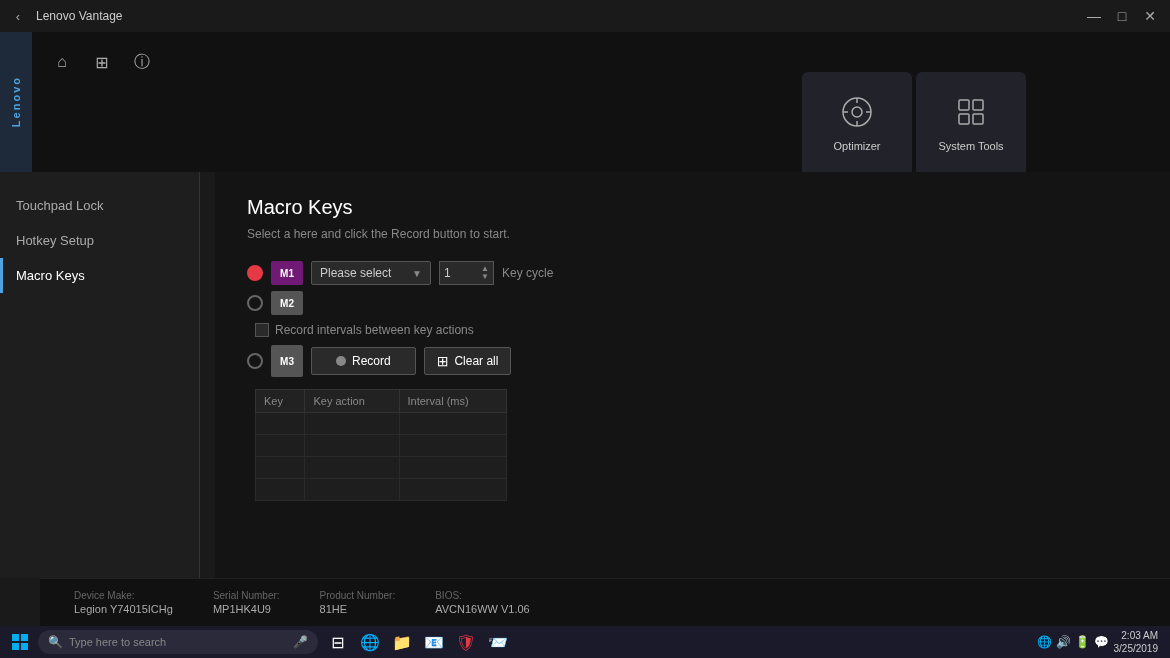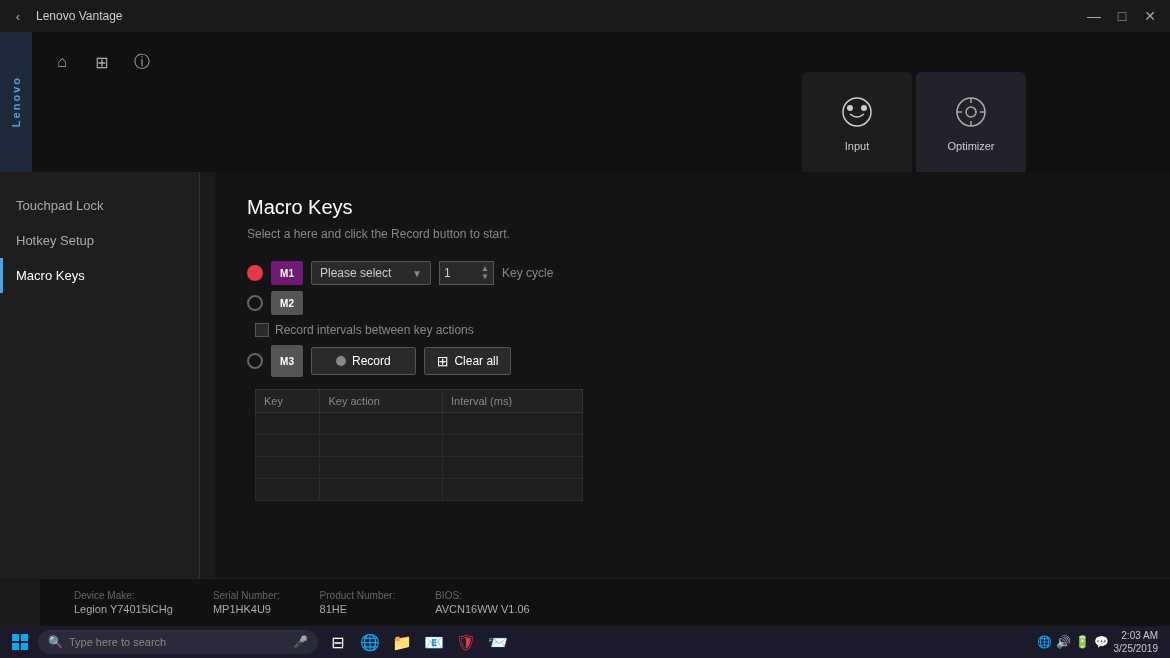--- a/index.html
+++ b/index.html
@@ -326,21 +326,21 @@
       color: #fff;
       padding: 4px 12px;
       font-size: 12px;
       cursor: pointer;
       height: 28px;
       border-radius: 2px;
     }
 
     
     .macro-table {
-      width: 328px;
+      width: 252px;
       border-collapse: collapse;
       margin-left: 8px;
     }
     .macro-table th {
       background: #222;
       color: #888;
       font-size: 11px;
       font-weight: normal;
       padding: 5px 8px;
       border: 1px solid #333;
@@ -484,43 +484,43 @@
     <span class="lenovo-text-vertical">Lenovo</span>
   </div>
 
   <div class="header-icons">
     <div class="header-icon">⌂</div>
     <div class="header-icon">⊞</div>
     <div class="header-icon">ⓘ</div>
   </div>
 
   <div class="nav-tabs">
-    <div class="nav-tab active">
-      <div class="nav-tab-icon">
-        <svg width="36" height="36" viewBox="0 0 36 36" fill="none">
-          <circle cx="18" cy="18" r="14" stroke="#ccc" stroke-width="1.5" fill="none"></circle>
-          <circle cx="11" cy="14" r="3" fill="#ccc"></circle>
-          <circle cx="25" cy="14" r="3" fill="#ccc"></circle>
-          <path d="M11 20 Q18 26 25 20" stroke="#ccc" stroke-width="1.5" fill="none"></path>
-        </svg>
-      </div>
-      <span class="nav-tab-label">Input</span>
-    </div>
     <div class="nav-tab">
       <div class="nav-tab-icon">
         <svg width="36" height="36" viewBox="0 0 36 36" fill="none">
           <circle cx="18" cy="18" r="14" stroke="#aaa" stroke-width="1.5" fill="none"></circle>
           <circle cx="18" cy="18" r="5" stroke="#aaa" stroke-width="1.5" fill="none"></circle>
           <path d="M18 4 L18 9" stroke="#aaa" stroke-width="1.5"></path>
           <path d="M18 27 L18 32" stroke="#aaa" stroke-width="1.5"></path>
           <path d="M4 18 L9 18" stroke="#aaa" stroke-width="1.5"></path>
           <path d="M27 18 L32 18" stroke="#aaa" stroke-width="1.5"></path>
         </svg>
       </div>
       <span class="nav-tab-label">Optimizer</span>
+    </div>
+    <div class="nav-tab">
+      <div class="nav-tab-icon">
+        <svg width="36" height="36" viewBox="0 0 36 36" fill="none">
+          <rect x="6" y="6" width="10" height="10" rx="1" stroke="#aaa" stroke-width="1.5" fill="none"></rect>
+          <rect x="20" y="6" width="10" height="10" rx="1" stroke="#aaa" stroke-width="1.5" fill="none"></rect>
+          <rect x="6" y="20" width="10" height="10" rx="1" stroke="#aaa" stroke-width="1.5" fill="none"></rect>
+          <rect x="20" y="20" width="10" height="10" rx="1" stroke="#aaa" stroke-width="1.5" fill="none"></rect>
+        </svg>
+      </div>
+      <span class="nav-tab-label">System Tools</span>
     </div>
   </div>
 </div>
 
 <div class="main-area">
 
   <div class="left-sidebar">
     <div class="sidebar-item">Touchpad Lock</div>
     <div class="sidebar-item">Hotkey Setup</div>
     <div class="sidebar-item active">Macro Keys</div>

